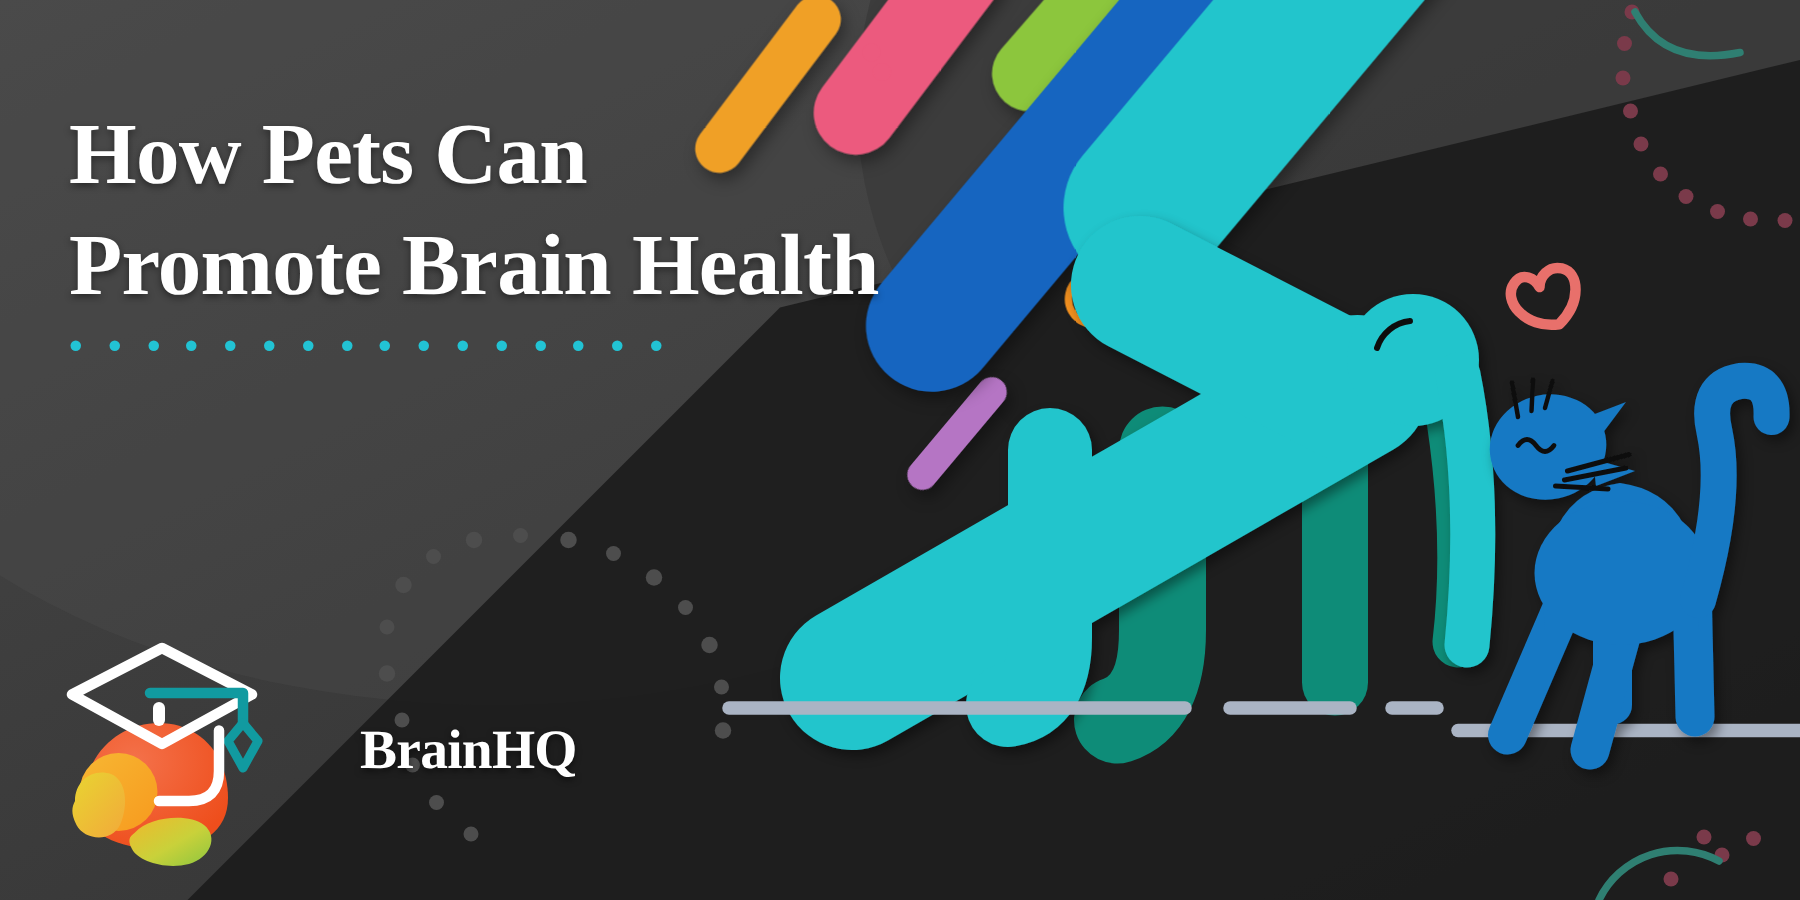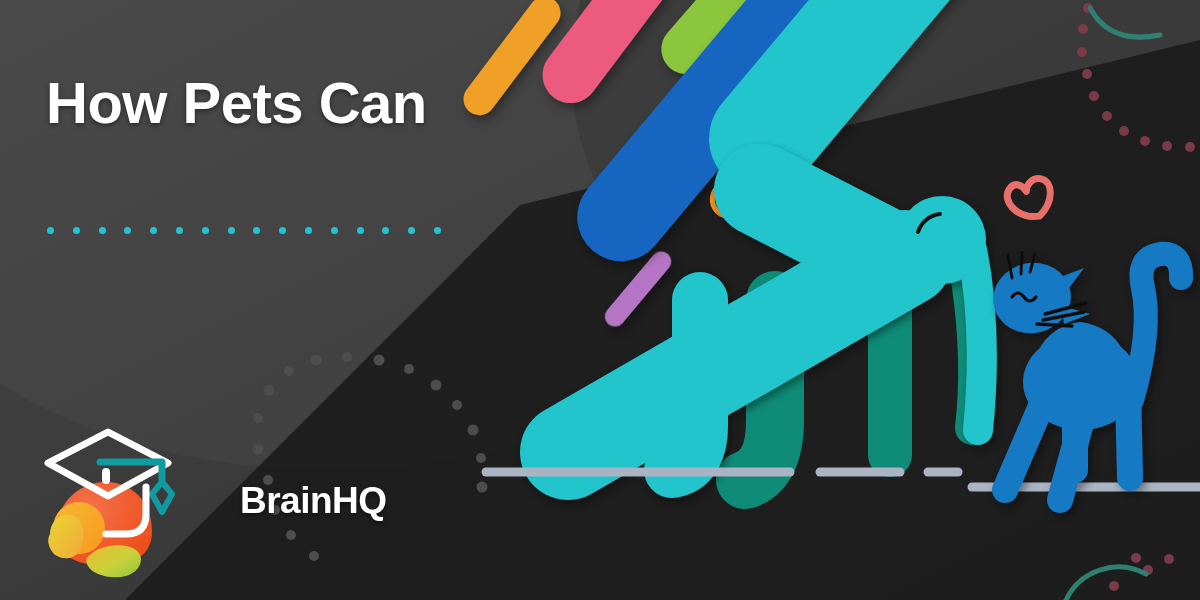--- a/index.html
+++ b/index.html
@@ -1,21 +1,21 @@
 <!DOCTYPE html>
 <html><head>
 <meta charset="utf-8">
 <style>
   html,body{margin:0;padding:0;background:#2b2b2b;}
   *{box-sizing:border-box;}
   .banner{
     position:relative;
     width:1200px;height:600px;
     overflow:hidden;
-    font-family:Liberation Sans, sans-serif;
+    font-family:Liberation Serif, serif;
     background:
       radial-gradient(ellipse 900px 700px at 18% 22%, #4a4a4a 0%, #3b3b3b 45%, #333333 70%, #2e2e2e 100%);
   }
   .layer{position:absolute;inset:0;}
   svg.layer{width:1200px;height:600px;display:block;}
 
   
   .title-block{
     position:absolute;left:46px;top:66px;width:700px;z-index:40;
   }
@@ -252,20 +252,21 @@
     </g>
 
     <g transform="rotate(-28 1032 202)">
       <path d="M 1032 218 C 1010 210 1006 186 1018 180 C 1027 175 1032 184 1032 190
                C 1035 184 1044 180 1051 186 C 1060 194 1052 212 1032 218 Z" fill="none" stroke="#e8706b" stroke-width="7" stroke-linejoin="round" stroke-linecap="round"></path>
     </g>
   </svg>
 
   <div class="title-block">
     <div class="title-line">How Pets Can</div>
+    <div class="title-line">Promote Brain Health</div>
   </div>
 
   <div class="dot-rule" id="dotRule">
       <i style="background: rgb(34, 195, 212);"></i>
       <i style="background: rgb(34, 195, 212);"></i>
       <i style="background: rgb(34, 195, 212);"></i>
       <i style="background: rgb(34, 195, 212);"></i>
       <i style="background: rgb(34, 195, 212);"></i>
       <i style="background: rgb(34, 195, 212);"></i>
       <i style="background: rgb(34, 195, 212);"></i>

